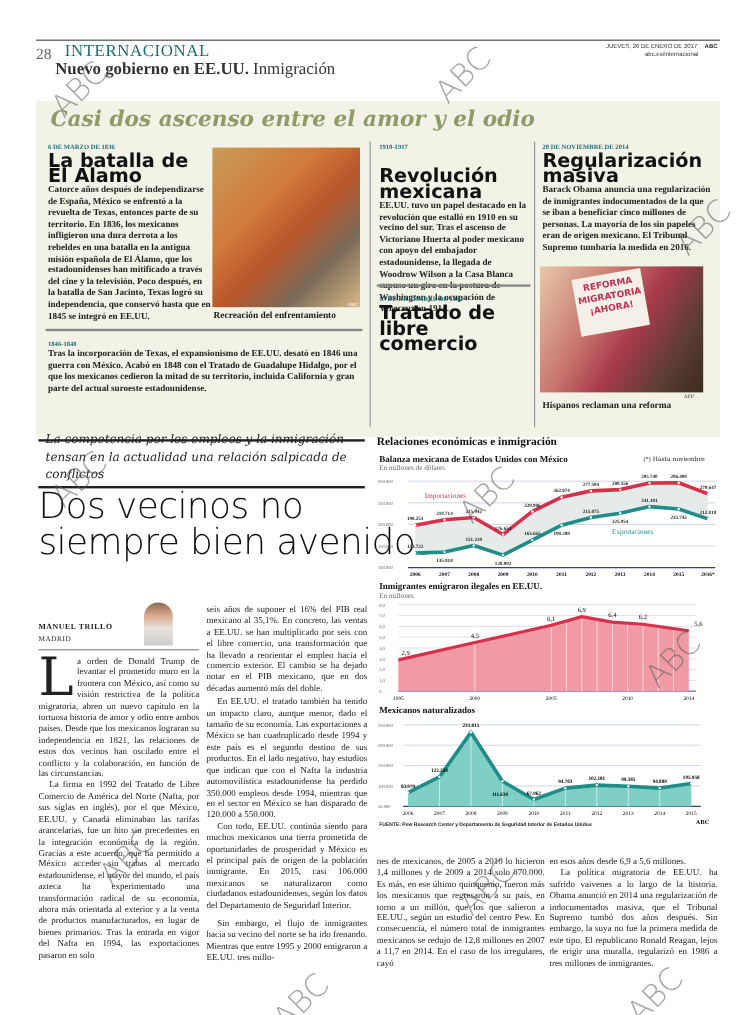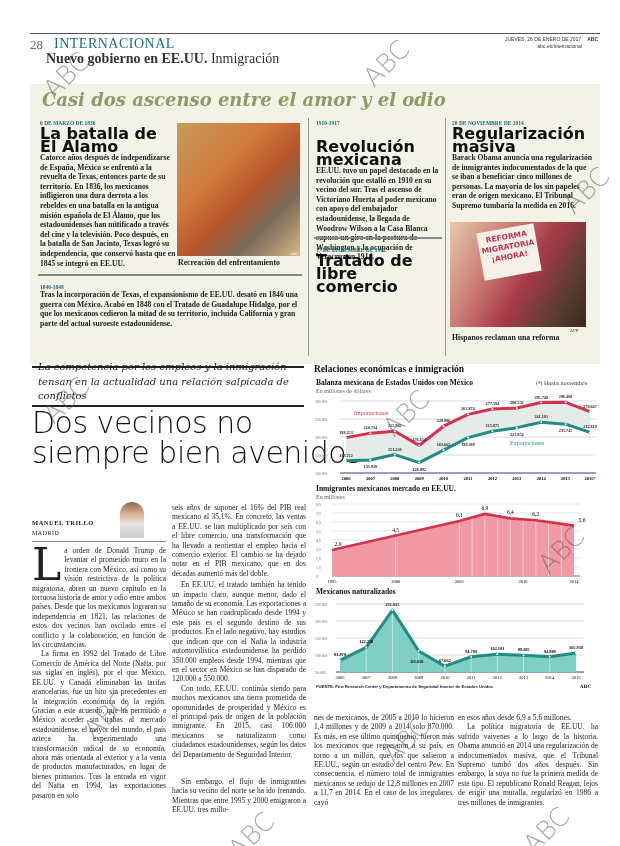--- a/index.html
+++ b/index.html
@@ -115,21 +115,21 @@
 <div class="abs col" style="left:32px;top:546px;width:134px">
   <span class="dropcap">L</span>
   <span>a orden de Donald Trump de levantar el prometido muro en la frontera con México, así como su visión restrictiva de la política migratoria, abren un nuevo capítulo en la tortuosa historia de amor y odio entre ambos países. Desde que los mexicanos lograran su independencia en 1821, las relaciones de estos dos vecinos han oscilado entre el conflicto y la colaboración, en función de las circunstancias.</span>
   <div class="ind">La firma en 1992 del Tratado de Libre Comercio de América del Norte (Nafta, por sus siglas en inglés), por el que México, EE.UU. y Canadá eliminaban las tarifas arancelarias, fue un hito sin precedentes en la integración económica de la región. Gracias a este acuerdo, que ha permitido a México acceder sin trabas al mercado estadounidense, el mayor del mundo, el país azteca ha experimentado una transformación radical de su economía, ahora más orientada al exterior y a la venta de productos manufacturados, en lugar de bienes primarios. Tras la entrada en vigor del Nafta en 1994, las exportaciones pasaron en solo</div>
 </div>
 
 <div class="abs col" style="left:172px;top:503px;width:134px">
   <div>seis años de suponer el 16% del PIB real mexicano al 35,1%. En concreto, las ventas a EE.UU. se han multiplicado por seis con el libre comercio, una transformación que ha llevado a reorientar el empleo hacia el comercio exterior. El cambio se ha dejado notar en el PIB mexicano, que en dos décadas aumentó más del doble.</div>
   <div class="ind" style="margin-top:2px">En EE.UU. el tratado también ha tenido un impacto claro, aunque menor, dado el tamaño de su economía. Las exportaciones a México se han cuadruplicado desde 1994 y este país es el segundo destino de sus productos. En el lado negativo, hay estudios que indican que con el Nafta la industria automovilística estadounidense ha perdido 350.000 empleos desde 1994, mientras que en el sector en México se han disparado de 120.000 a 550.000.</div>
   <div class="ind">Con todo, EE.UU. continúa siendo para muchos mexicanos una tierra prometida de oportunidades de prosperidad y México es el principal país de origen de la población inmigrante. En 2015, casi 106.000 mexicanos se naturalizaron como ciudadanos estadounidenses, según los datos del Departamento de Seguridad Interior.</div>
-  <div class="ind" style="margin-top:18px">Sin embargo, el flujo de inmigrantes hacia su vecino del norte se ha ido frenando. Mientras que entre 1995 y 2000 emigraron a EE.UU. tres millo-</div>
+  <div class="ind" style="margin-top:6px">Sin embargo, el flujo de inmigrantes hacia su vecino del norte se ha ido frenando. Mientras que entre 1995 y 2000 emigraron a EE.UU. tres millo-</div>
 </div>
 
 <div class="abs col" style="left:314px;top:713px;width:140px">
   <div>nes de mexicanos, de 2005 a 2010 lo hicieron 1,4 millones y de 2009 a 2014 solo 870.000. Es más, en ese último quinquenio, fueron más los mexicanos que regresaron a su país, en torno a un millón, que los que salieron a EE.UU., según un estudio del centro Pew. En consecuencia, el número total de inmigrantes mexicanos se redujo de 12,8 millones en 2007 a 11,7 en 2014. En el caso de los irregulares, cayó</div>
 </div>
 <div class="abs col" style="left:458px;top:713px;width:140px">
   <div>en esos años desde 6,9 a 5,6 millones.</div>
   <div class="ind">La política migratoria de EE.UU. ha sufrido vaivenes a lo largo de la historia. Obama anunció en 2014 una regularización de indocumentados masiva, que el Tribunal Supremo tumbó dos años después. Sin embargo, la suya no fue la primera medida de este tipo. El republicano Ronald Reagan, lejos de erigir una muralla, regularizó en 1986 a tres millones de inmigrantes.</div>
 </div>
 
@@ -206,21 +206,21 @@
     <text x="105.2" y="85" font-size="4.5" text-anchor="middle" font-weight="bold">2009</text>
     <text x="129.6" y="85" font-size="4.5" text-anchor="middle" font-weight="bold">2010</text>
     <text x="154" y="85" font-size="4.5" text-anchor="middle" font-weight="bold">2011</text>
     <text x="178.4" y="85" font-size="4.5" text-anchor="middle" font-weight="bold">2012</text>
     <text x="202.8" y="85" font-size="4.5" text-anchor="middle" font-weight="bold">2013</text>
     <text x="227.2" y="85" font-size="4.5" text-anchor="middle" font-weight="bold">2014</text>
     <text x="251.6" y="85" font-size="4.5" text-anchor="middle" font-weight="bold">2015</text>
     <text x="276" y="85" font-size="4.5" text-anchor="middle" font-weight="bold">2016*</text>
   </svg>
 
-<div class="abs csub" style="left:316px;top:484px">Inmigrantes mexicanos mercado en EE.UU.</div>
+<div class="abs csub" style="left:316px;top:484px">Inmigrantes emigraron ilegales en EE.UU.</div>
 <div class="abs unit" style="left:316px;top:494px">En millones</div>
 <svg class="abs" style="left:314px;top:500px" width="290" height="85" id="chart2">
     <line x1="18" x2="266" y1="76" y2="76" stroke="#7a5ac8" stroke-width="1"></line>
     <text x="2" y="77.5" font-size="3.8" fill="#666">0</text>
     <line x1="18" x2="266" y1="67" y2="67" stroke="#c9d4e4" stroke-width="0.6"></line>
     <text x="2" y="68.5" font-size="3.8" fill="#666">1,0</text>
     <line x1="18" x2="266" y1="58" y2="58" stroke="#c9d4e4" stroke-width="0.6"></line>
     <text x="2" y="59.5" font-size="3.8" fill="#666">2,0</text>
     <line x1="18" x2="266" y1="49" y2="49" stroke="#c9d4e4" stroke-width="0.6"></line>
     <text x="2" y="50.5" font-size="3.8" fill="#666">3,0</text>

